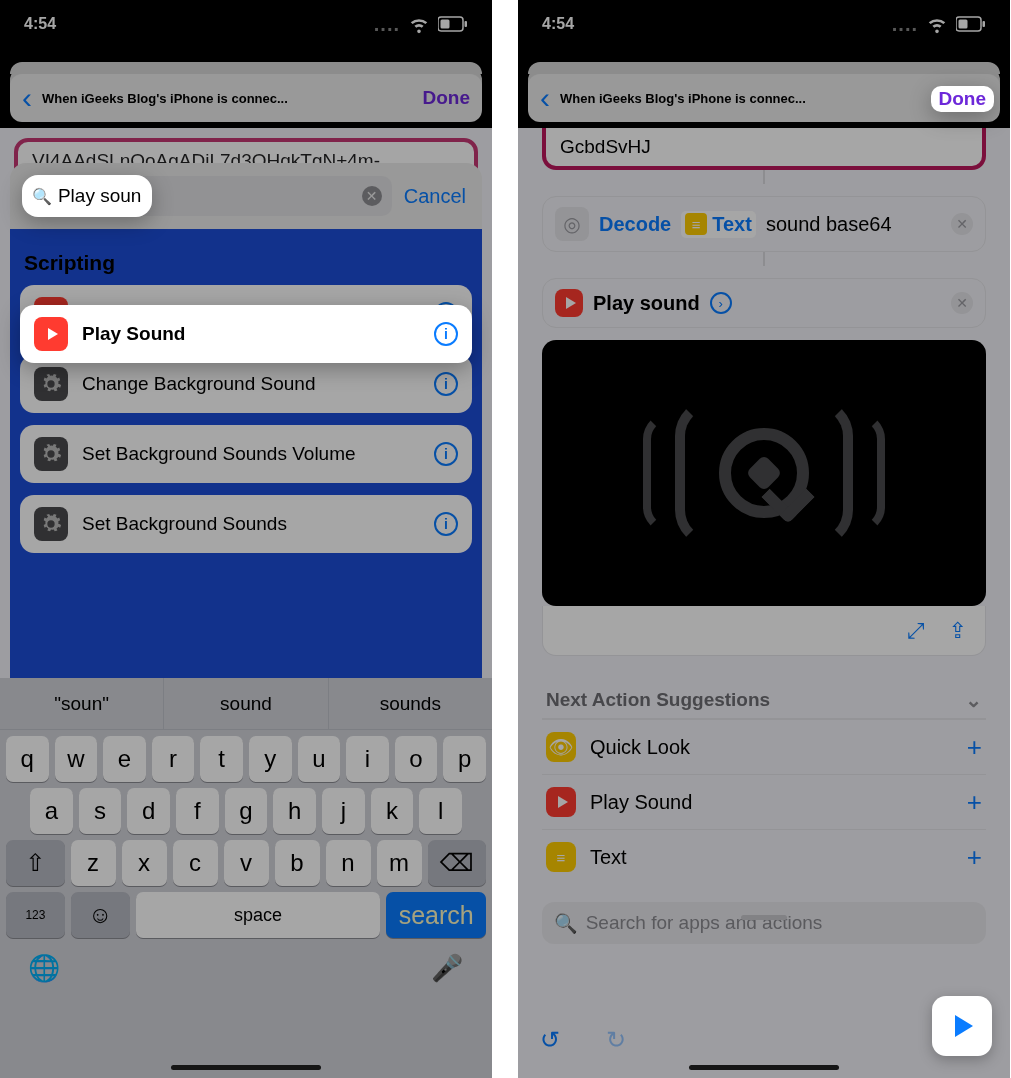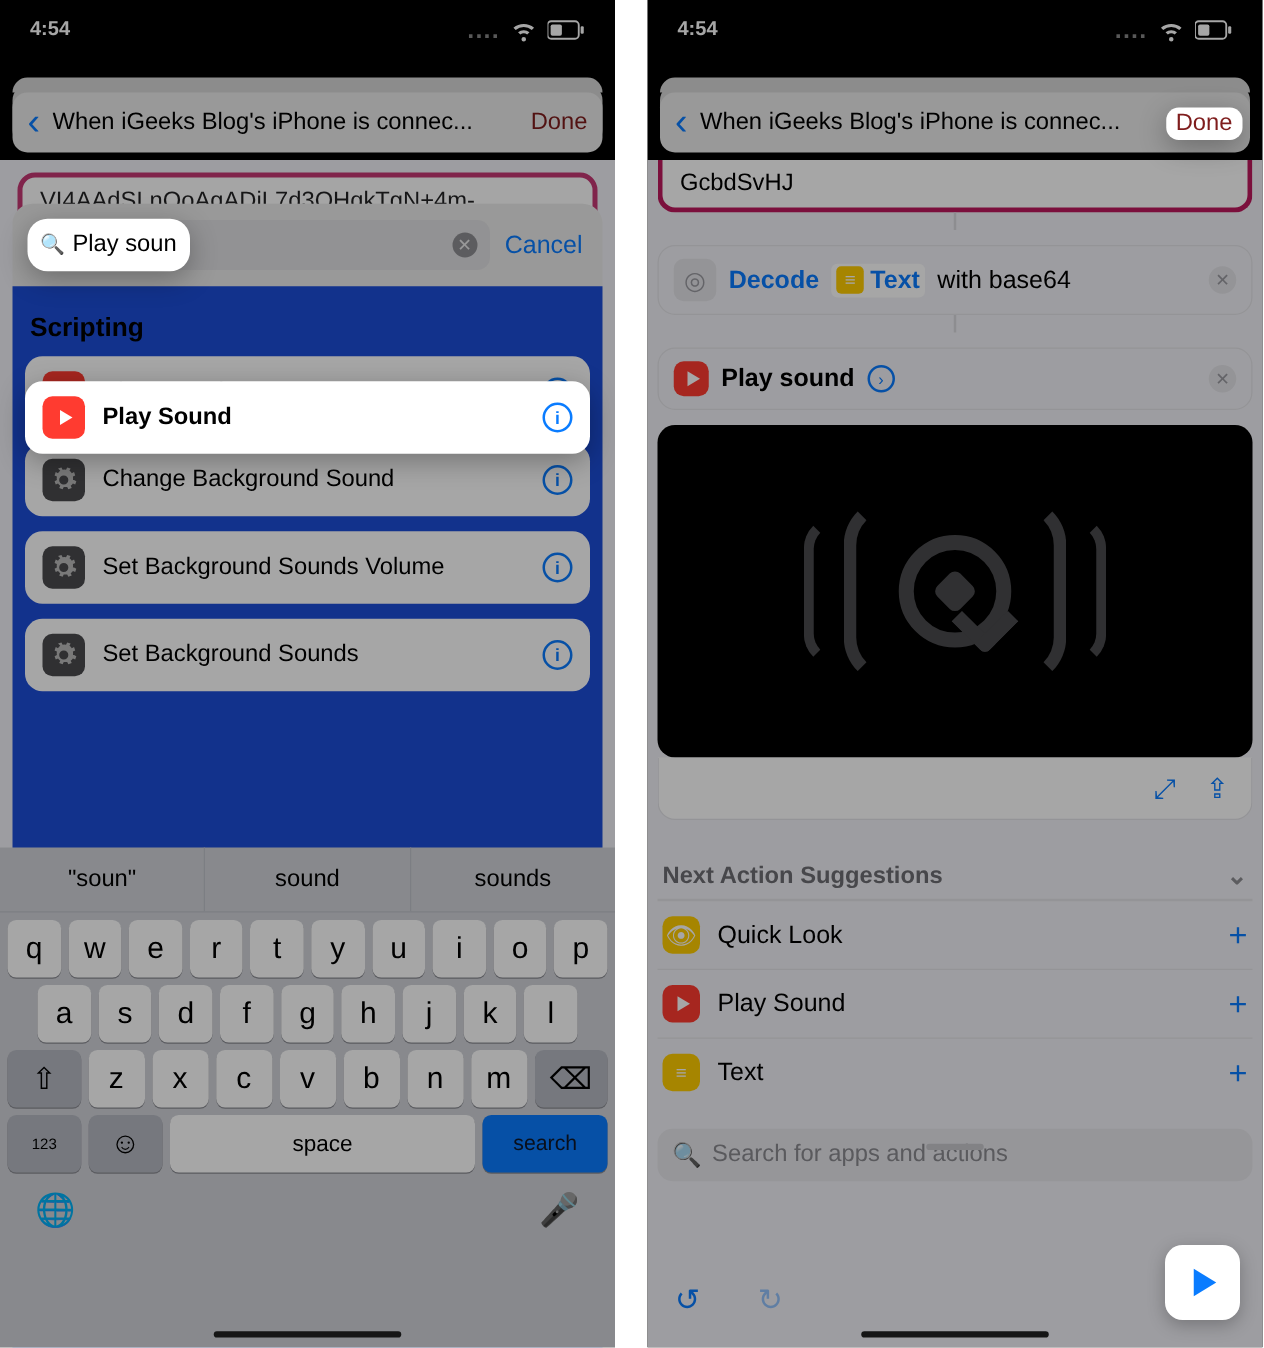--- a/index.html
+++ b/index.html
@@ -16,22 +16,22 @@
   }
   .statusbar .right { display:flex; align-items:center; gap:8px; font-size:18px; }
   .dots { letter-spacing:1px; font-size:20px; color:#888; }
   .titlebar {
     position:absolute; top:74px; left:10px; right:10px; height:48px;
     background:#ebebeb; border-radius:12px;
     display:flex; align-items:center; padding:0 12px; gap:10px;
     box-shadow:0 -6px 0 #d8d8d8;
   }
   .chev { color:#0a7cff; font-size:30px; font-weight:300; line-height:1; }
-  .title { flex:1; font-size:19px; font-weight:400; color:#000; white-space:nowrap; overflow:hidden; text-overflow:ellipsis; }
-  .done  { color:#7f1d1d; font-size:19px; font-weight:400; }
+  .title { flex:1; font-size:13px; font-weight:700; color:#000; white-space:nowrap; overflow:hidden; text-overflow:ellipsis; }
+  .done  { color:#6d28d9; font-size:19px; font-weight:700; }
   .done-chip { background:#fff; border-radius:10px; padding:3px 8px; }
   .content-under { position:absolute; top:128px; left:0; right:0; bottom:0; background:#f2f2f7; padding:0 14px; overflow:hidden; }
   .shadow-edge { position:absolute; top:62px; left:10px; right:10px; height:12px; background:#d8d8d8; border-radius:12px 12px 0 0; }
 
   
   .panelbar {
     position:absolute; top:163px; left:10px; right:10px; height:66px;
     background:#ebebeb; border-radius:16px 16px 0 0;
     display:flex; align-items:center; padding:0 16px; gap:12px;
   }
@@ -59,26 +59,26 @@
   
   .kb { position:absolute; left:0; right:0; bottom:0; height:400px; background:#d1d3d9; }
   .sugg { height:52px; display:flex; border-bottom:1px solid #bfc2c9; }
   .sugg div { flex:1; display:flex; align-items:center; justify-content:center; font-size:19px; color:#000; border-right:1px solid #bfc2c9; }
   .sugg div:last-child { border:none; }
   .krow { display:flex; gap:6px; padding:6px 6px 0; }
   .key { flex:1; height:46px; background:#fff; border-radius:7px; box-shadow:0 1px 0 #8b8c93; display:flex; align-items:center; justify-content:center; font-size:24px; }
   .key.fn { background:#b6b9c2; }
   .key.wide { flex:1.3; }
   .kspace { flex:5.4; }
-  .ksearch { flex:2.2; background:#0a7cff; color:#0f172a; font-size:17px; }
+  .ksearch { flex:2.2; background:#0a7cff; color:#fef9c3; font-size:25px; }
   .kb-bottom { display:flex; align-items:center; justify-content:space-between; height:60px; padding:0 28px; font-size:26px; color:#434548;}
   .home-ind { position:absolute; bottom:8px; left:50%; transform:translateX(-50%); width:150px; height:5px; background:#222; border-radius:4px; }
 
   
-  .r-content { position:absolute; top:128px; left:0; right:0; bottom:0; background:#f2f2f7; padding:0 8px; }
+  .r-content { position:absolute; top:128px; left:0; right:0; bottom:0; background:#f2f2f7; padding:0 24px; }
   .chip-row {
     background:#f2f2f7; border:1px solid #e3e3e8;
     border-radius:14px; padding:10px 12px; display:flex; align-items:center; gap:10px; margin-top:12px;
     font-size:20px; color:#000;
   }
   .link { color:#0a7cff; font-weight:600; }
   .pill { background:#fff; padding:2px 4px; border-radius:5px; display:inline-flex; align-items:center; gap:5px; }
   .rem { margin-left:auto; width:22px; height:22px; background:#e3e3e8; border-radius:50%; color:#9a9aa0; font-size:14px; display:flex; align-items:center; justify-content:center; }
   .connector { width:2px; height:14px; background:#d9d9de; margin:0 auto; }
   .preview { height:266px; background:#000; border-radius:14px; margin-top:12px; display:flex; align-items:center; justify-content:center; }
@@ -280,21 +280,21 @@
       <div class="textchip" style="border-radius:0 0 14px 14px; border-top:none;">GcbdSvHJ</div>
       <div class="connector"></div>
 
       <div class="chip-row">
         <span class="icon-sq box-ic">◎</span>
         <span class="link">Decode</span>
         <span class="pill">
           <span class="icon-sq txt-ic" style="width:22px;height:22px;border-radius:4px">≡</span>
           <span class="link">Text</span>
         </span>
-        <span>with base64</span>
+        <span>sound base64</span>
         <span class="rem">✕</span>
       </div>
       <div class="connector"></div>
 
       <div class="chip-row">
         <span class="icon-sq playred" style="width:28px;height:28px"></span>
         <span style="font-weight:600">Play sound</span>
         <span class="small-arrow">›</span>
         <span class="rem">✕</span>
       </div>

